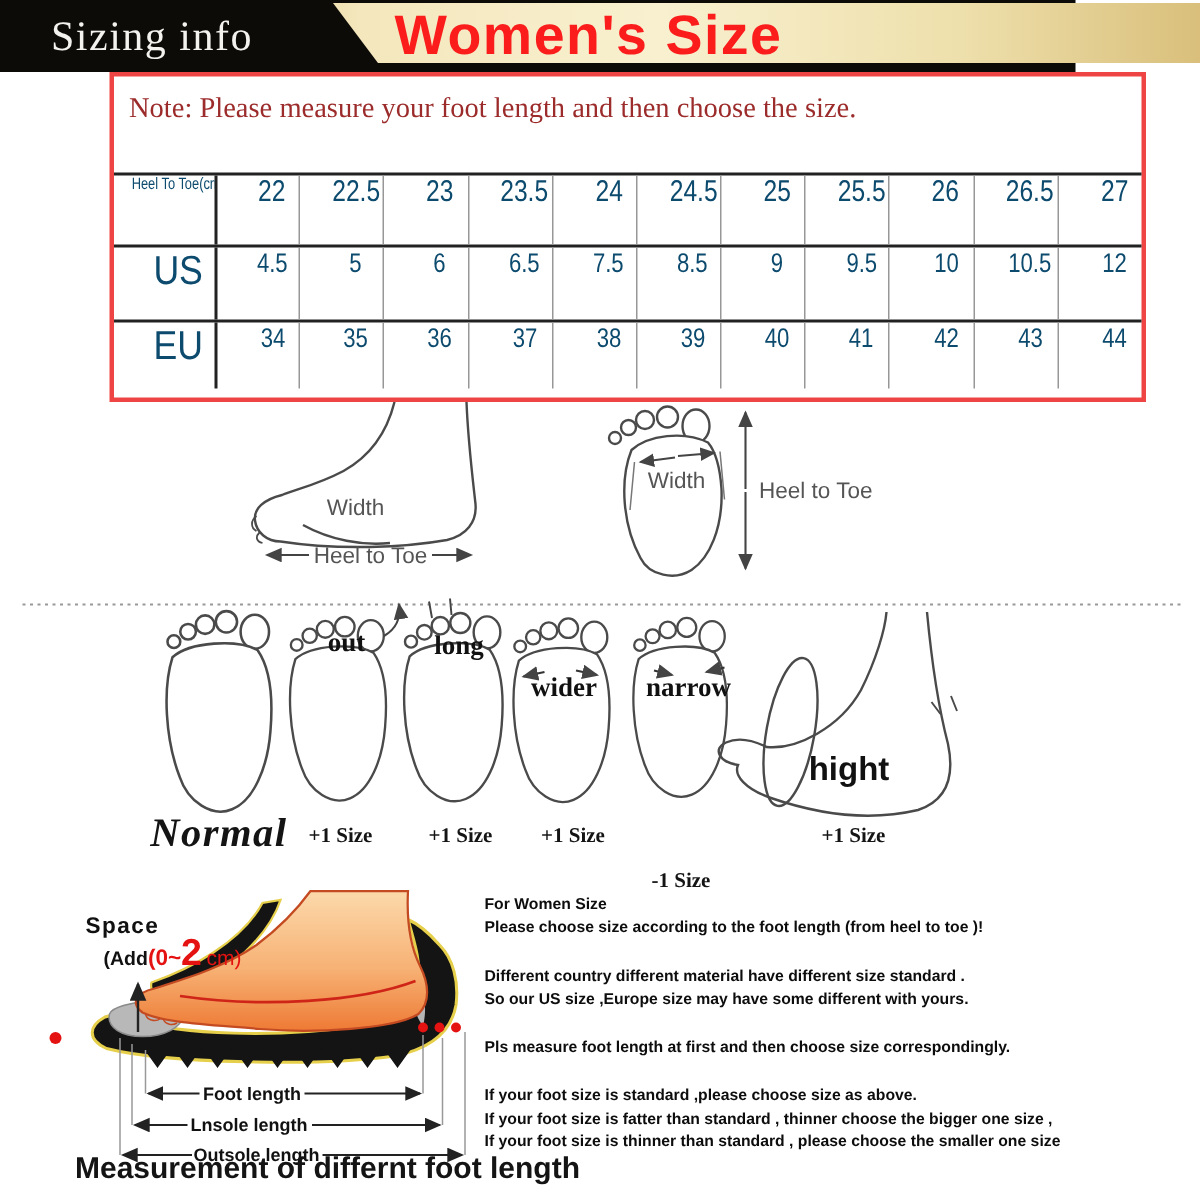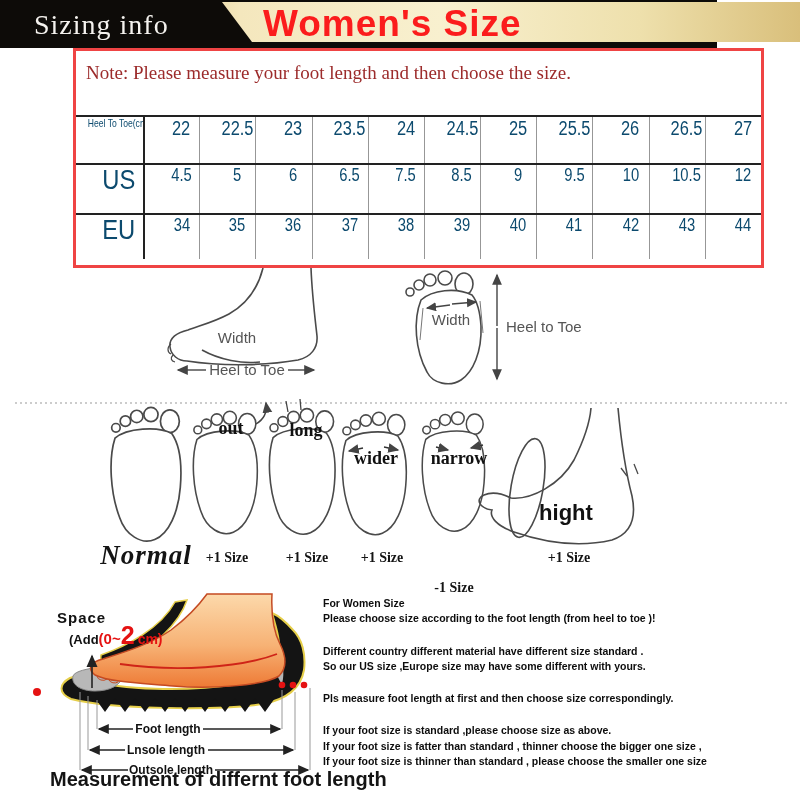--- a/index.html
+++ b/index.html
@@ -42,21 +42,21 @@
   .normal{font-style:italic;font-weight:bold;font-size:27px;letter-spacing:1px;}
 
   
   .shoe{position:absolute;left:25px;top:592px;width:300px;height:190px;}
   .space{position:absolute;left:57px;top:610px;line-height:15px;color:#111;}
   .space .t1{font-weight:bold;font-size:15px;letter-spacing:1px;display:block;}
   .space .row{display:flex;align-items:baseline;}
   .space .add{font-weight:bold;font-size:13px;margin-left:12px;}
   .space .red{color:#e51212;font-weight:bold;font-size:15px;}
   .space .big{color:#e51212;font-weight:bold;font-size:25px;line-height:20px;}
-  .space .unit{color:#e51212;font-weight:bold;font-size:14px;margin-left:3px;}
+  .space .unit{color:#e51212;font-weight:normal;font-size:14px;margin-left:3px;}
   .caption{position:absolute;left:50px;top:768px;font-size:20px;font-weight:bold;color:#141414;}
 
   
   .advice{position:absolute;left:323px;top:596px;width:460px;color:#0d0d0d;
           font-size:10.5px;font-weight:bold;line-height:15.3px;}
   .advice .gap{margin-top:17px;}
 
   svg text{font-family:"Liberation Sans",sans-serif;}
   .svglab{fill:#555;font-size:15px;}
   .onfoot{fill:#111;font-weight:bold;font-size:18px;font-family:"Liberation Serif",serif;}

